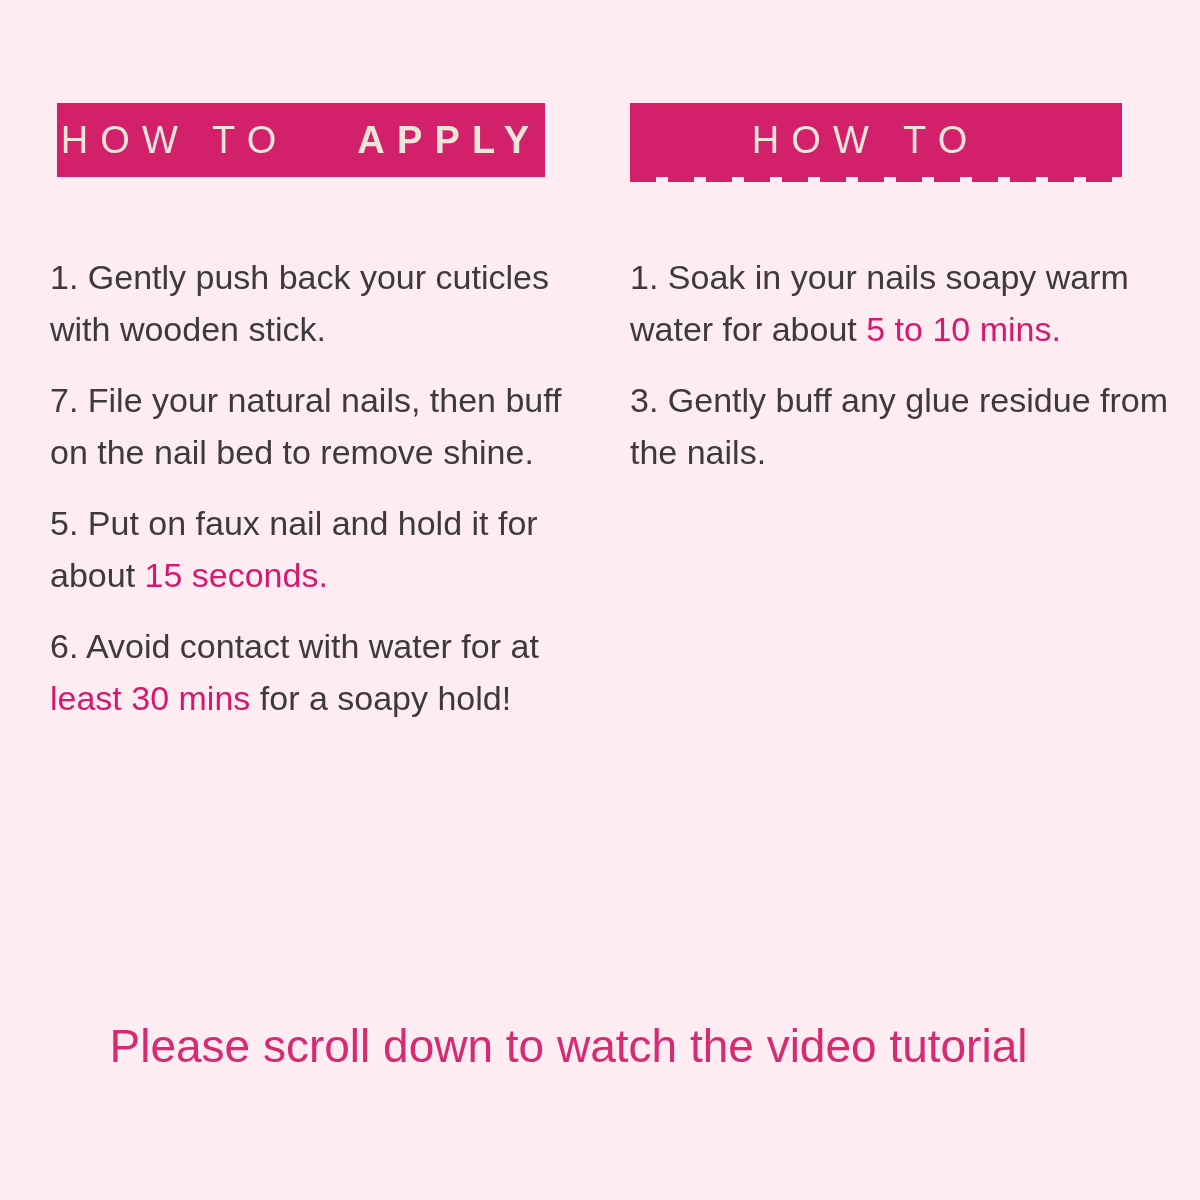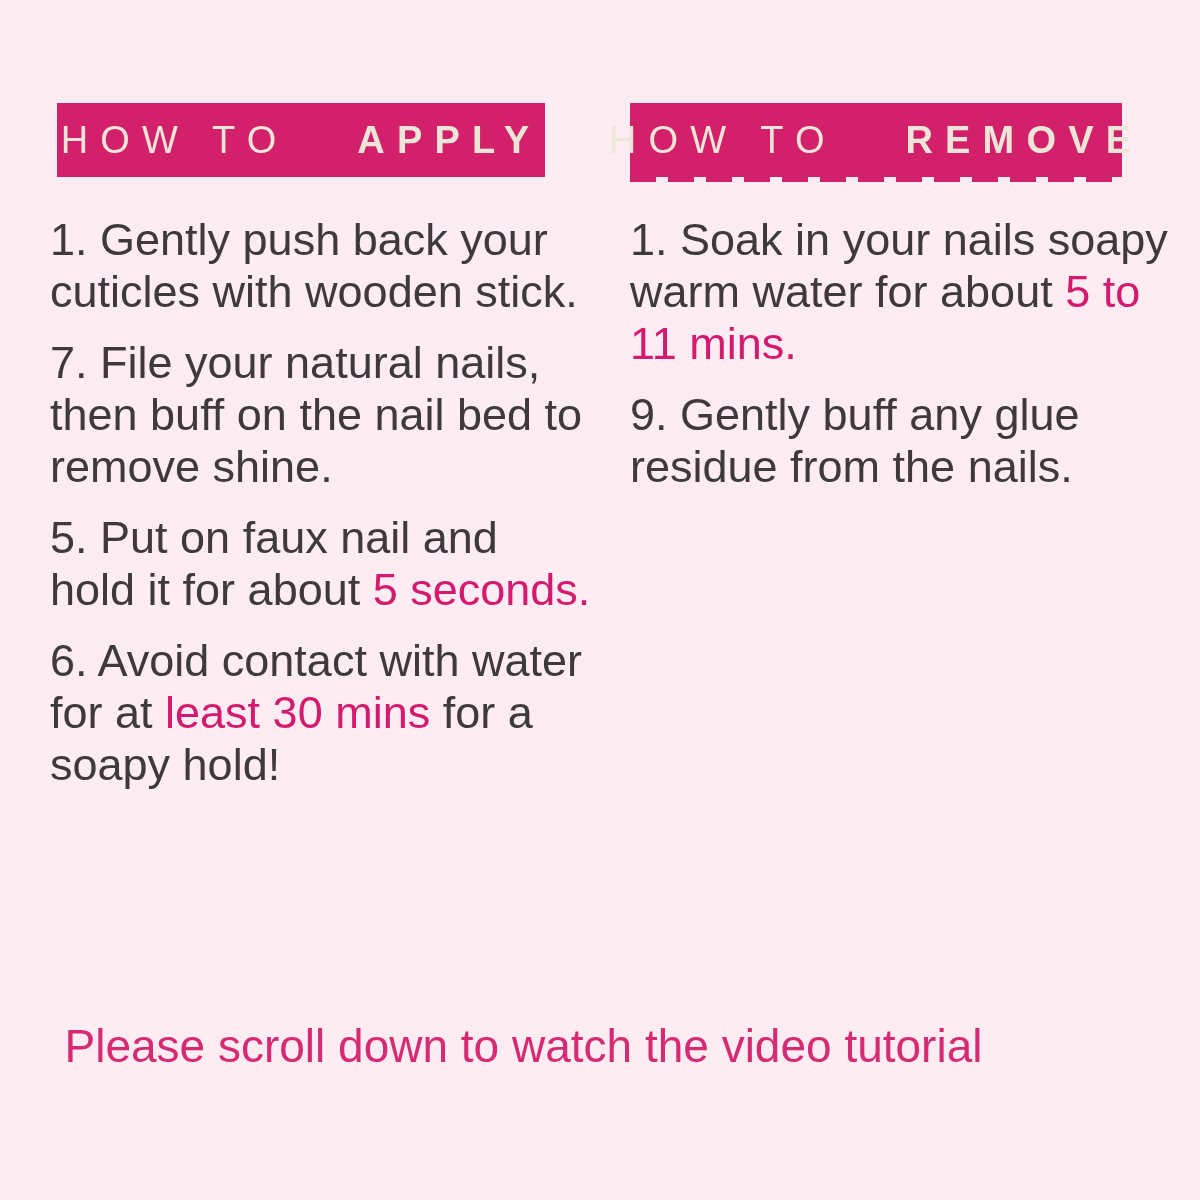--- a/index.html
+++ b/index.html
@@ -37,64 +37,64 @@
   .header-bar .emphasis{font-weight:700;margin-left:48px;}
   
   .jagged::after{
     content:"";
     position:absolute;
     left:0;right:0;bottom:-5px;height:5px;
     background:repeating-linear-gradient(90deg,
       #d2206b 0 26px, rgba(210,32,107,0) 26px 38px);
   }
   .steps{
-    margin-top:37px;
+    margin-top:74px;
     color:#3e3a39;
-    font-size:45px;
+    font-size:34px;
     font-weight:300;
     line-height:52px;
   }
   .steps p{
     margin:0 0 19px 0;
   }
   .hl{color:#d41a6e;}
   .footer{
     position:absolute;
     left:0;top:1019px;
     width:1047px;
     text-align:center;
     font-size:46px;
     font-weight:300;
     color:#d62a72;
+    padding-left:45px;
   }
 </style>
 </head>
 <body>
 
 <div class="columns">
 
   <div class="col col-apply">
     <div class="header-bar">
       <span class="prefix">HOW TO</span>
       <span class="emphasis">APPLY</span>
     </div>
     <div class="steps">
         <p><span>1. Gently push back your cuticles with wooden stick.</span></p>
         <p><span>7. File your natural nails, then buff on the nail bed to remove shine.</span></p>
-        <p><span>5. Put on faux nail and hold it for about </span><span class="hl">5 seconds.</span></p>
+        <p><span>5. Put on faux nail and hold it for about </span><span class="hl">15 seconds.</span></p>
         <p><span>6. Avoid contact with water for at </span><span class="hl">least 30 mins</span><span> for a soapy hold!</span></p>
       </div>
   </div>
 
   <div class="col col-remove">
     <div class="header-bar jagged">
       <span class="prefix">HOW TO</span>
-      <span class="emphasis">REMOVE</span>
     </div>
     <div class="steps">
-        <p><span>1. Soak in your nails soapy warm water for about </span><span class="hl">5 to 11 mins.</span></p>
-        <p><span>9. Gently buff any glue residue from the nails.</span></p>
+        <p><span>1. Soak in your nails soapy warm water for about </span><span class="hl">5 to 10 mins.</span></p>
+        <p><span>3. Gently buff any glue residue from the nails.</span></p>
       </div>
   </div>
 
 </div>
 
 <div class="footer">Please scroll down to watch the video tutorial</div>
 
 </body></html>

